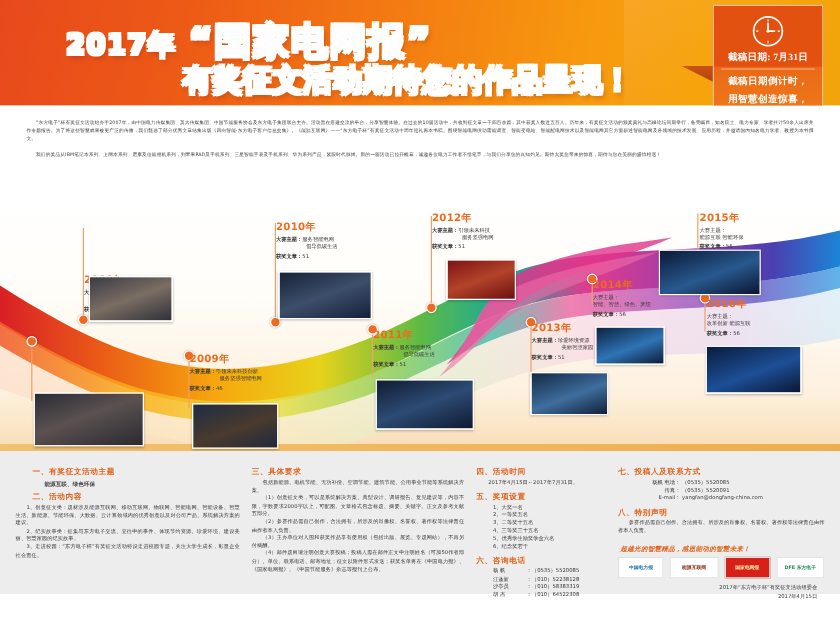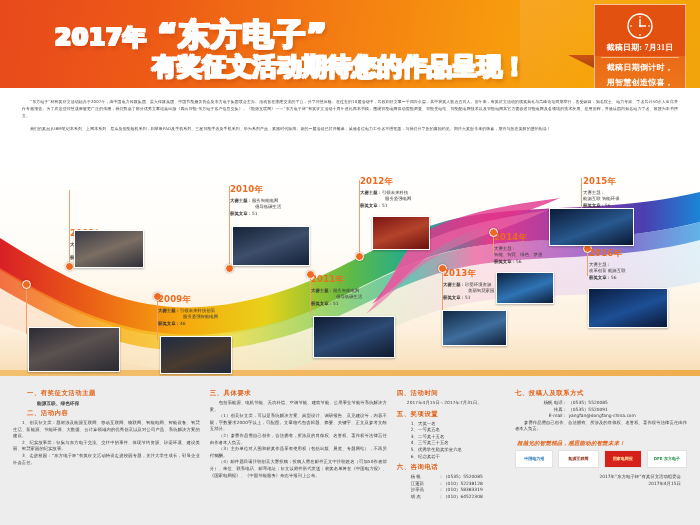--- a/index.html
+++ b/index.html
@@ -108,21 +108,21 @@
     box-shadow:0 1px 2px rgba(0,0,0,.28);
     background-size:cover; background-position:center;
   }
 
   
   .band{
     position:absolute; left:0; top:370px; width:700px; height:6px;
     background:linear-gradient(90deg,#f3c070,#efae4e);
   }
   .info{
-    position:absolute; left:0; top:376px; width:700px; height:149px;
+    position:absolute; left:0; top:376px; width:700px; height:119px;
     background:#ededed; padding:6px 0 0 0;
   }
   .cols{ display:flex; width:700px; height:149px; padding:4px 8px 0 8px; }
   .col{ padding:0 5px; }
   .c1{ width:200px; } .c2{ width:190px; } .c3{ width:120px; } .c4{ width:182px; }
   .h{
     font-size:6.4px; font-weight:bold; color:#e0641d; margin:3px 0 2px 0;
     letter-spacing:.5px;
   }
   .h.ind{ padding-left:14px; }
@@ -149,21 +149,21 @@
   .logo.l3{ width:40px; background:#d5211a; color:#ffe9a8; }
   .logo.l4{ width:42px; color:#1e9149; }
   .foot{ text-align:right; font-size:4.4px; line-height:6.6px; color:#3a3a3a; margin-top:6px; padding-right:6px; }
 </style>
 </head>
 <body>
 
 <div class="banner">
   <div class="hdr-line1">
     <span class="yr">2017年</span>
-    <span class="qt">“东方电子”</span>
+    <span class="qt">“国家电网报”</span>
   </div>
   <div class="hdr-line2">有奖征文活动期待您的作品呈现！</div>
   <div class="fold"></div>
 </div>
 
 <div class="badge">
   <div class="clock">
     <svg width="34" height="28" viewBox="0 0 34 28">
       <circle cx="17" cy="14" r="12" fill="none" stroke="#ffffff" stroke-width="1.4"></circle>
       <line x1="17" y1="4" x2="17" y2="6" stroke="#fff" stroke-width="1"></line>
@@ -396,20 +396,21 @@
         <span>（0535）5520085</span>
       </div>
       <div class="kv" style="padding-left:18px;">
         <span class="lbl2">传真：</span>
         <span>（0535）5520091</span>
       </div>
       <div class="kv" style="padding-left:18px;">
         <span class="lbl2">E-mail：</span>
         <span>yangfan@dongfang-china.com</span>
       </div>
+      <div class="h">八、特别声明</div>
       <div class="note">参赛作品需自己创作、合法拥有、所涉及的肖像权、名誉权、著作权等法律责任由作者本人负责。</div>
 
       <div class="slogan">超越光的智慧精品，感恩能动的智慧未来！</div>
       <div class="logos">
         <div class="logo l1">中国电力报</div>
         <div class="logo l2">能源互联网</div>
         <div class="logo l3">国家电网报</div>
         <div class="logo l4">DFE 东方电子</div>
       </div>
       <div class="foot">2017年“东方电子杯”有奖征文活动组委会</div>

